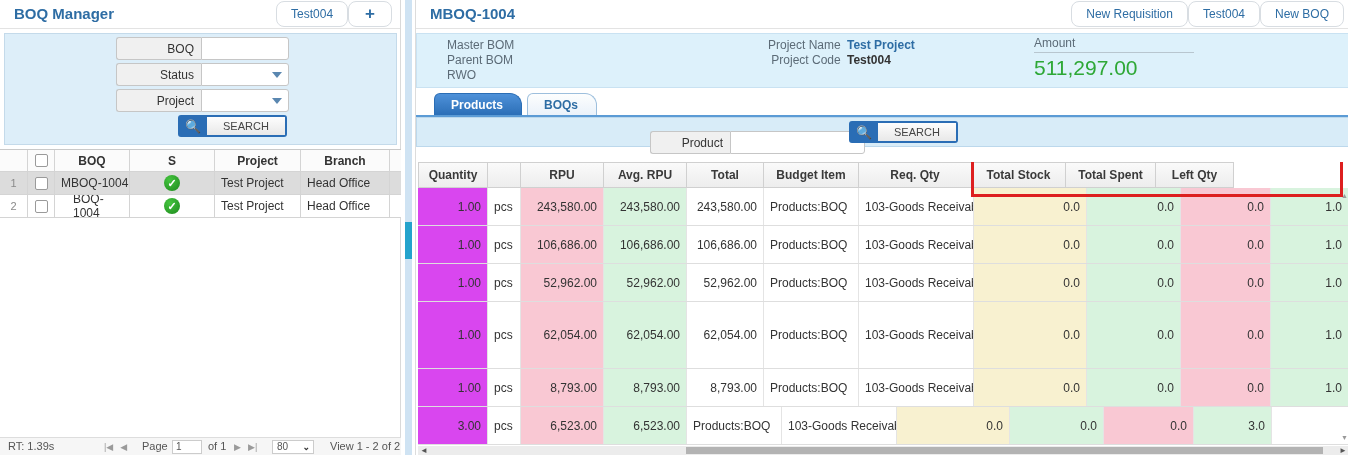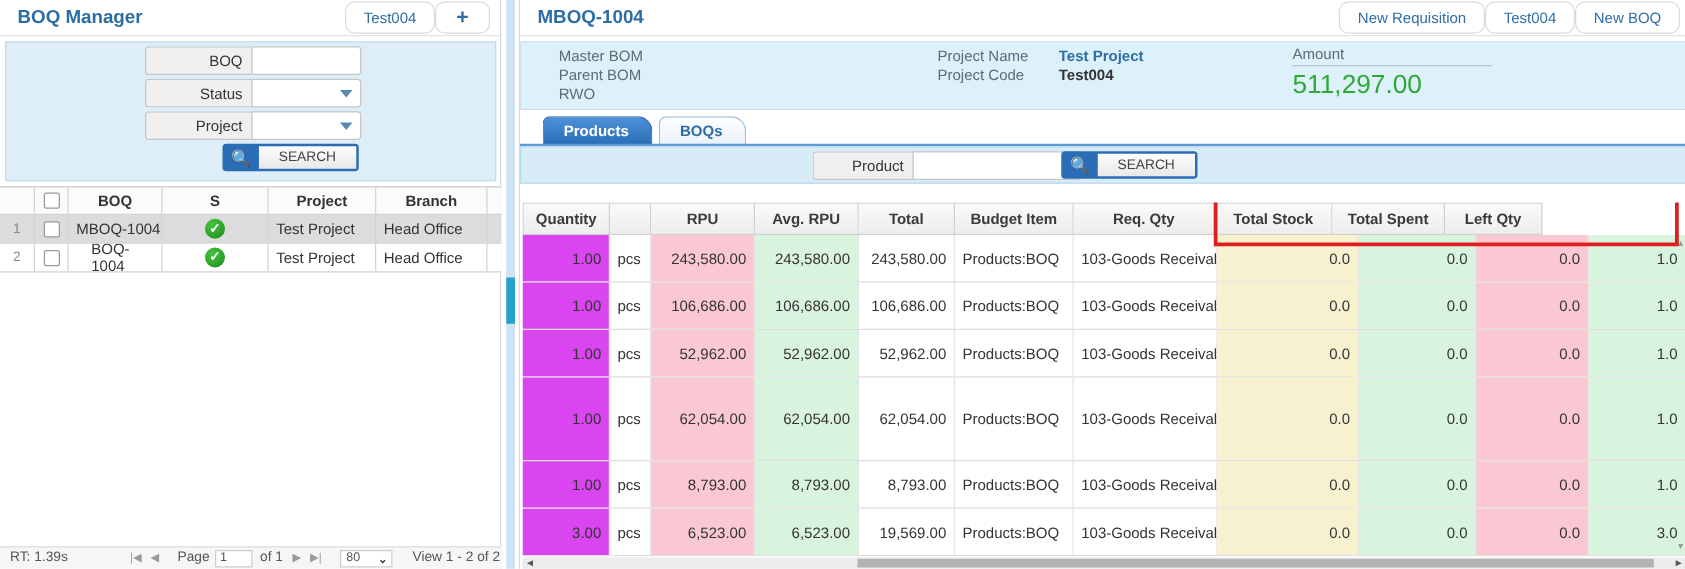--- a/index.html
+++ b/index.html
@@ -59,37 +59,37 @@
 
   
   .panel-right { position:absolute; left:415px; top:0; width:933px; height:455px; background:#fff; border-left:1px solid #dcdcdc; }
   .rp-header { position:absolute; left:0; top:0; width:100%; height:29px; border-bottom:1px solid #e3e3e3; background:#fff; }
   .rp-title { position:absolute; left:14px; top:5px; font-size:15px; font-weight:bold; color:#2e6da4; }
   .rp-btns { position:absolute; right:4px; top:1px; display:flex; height:26px; }
 
   .infobar { position:absolute; left:0px; top:33px; width:933px; height:55px; background:#ddf1fb; border:1px solid #c9e2f2; }
   .ib-label { color:#5c6b77; font-size:12px; line-height:15px; }
   .ib-left { position:absolute; left:30px; top:4px; }
-  .ib-mid-l { position:absolute; left:333px; top:4px; text-align:left; }
+  .ib-mid-l { position:absolute; left:351px; top:4px; text-align:right; }
   .ib-mid-v { position:absolute; left:430px; top:4px; font-weight:bold; }
   .ib-mid-v .pn { color:#2e6da4; line-height:15px; }
   .ib-mid-v .pc { color:#333; line-height:15px; }
   .ib-amt { position:absolute; left:617px; top:2px; width:160px; }
   .ib-amt .al { color:#5c6b77; border-bottom:1px solid #b8c6cf; padding-bottom:2px; }
   .ib-amt .av { color:#2ea836; font-size:21px; margin-top:3px; }
 
   .tabs { position:absolute; left:18px; top:93px; display:flex; }
   .tab { height:23px; line-height:22px; padding:0 18px 0 16px; font-weight:bold; font-size:12px; cursor:pointer;
     border:1px solid #9dbfdd; border-bottom:none; border-radius:6px 12px 0 0; margin-right:5px; }
   .tab.active { background:linear-gradient(#4e91d9,#2a6db5); color:#fff; border-color:#2a6db5; }
   .tab.inactive { background:linear-gradient(#fdfefe,#e9f1fa); color:#2e6da4; }
   .tabline { position:absolute; left:0; top:115px; width:933px; height:2px; background:#5b9bd5; }
 
   .toolbar { position:absolute; left:0px; top:117px; width:933px; height:30px; background:#d8ecf8; border:1px solid #bcd8ec; }
-  .toolbar .frow { top:3px; left:233px; }
+  .toolbar .frow { top:13px; left:233px; }
   .toolbar .flabel { width:80px; }
   .toolbar .ffield { width:135px; }
   .toolbar .searchbtn { top:3px; left:432px; }
 
   
   .mt { position:absolute; left:2px; top:162px; width:931px; height:283px; overflow:hidden; }
   .mt-hrow { display:flex; height:26px; }
   .mt-h { background:linear-gradient(#fafafa,#ededed); border:1px solid #d0d0d0; border-left:none; font-weight:bold;
     display:flex; align-items:center; justify-content:center; color:#3a3a3a; }
   .mt-h:first-child { border-left:1px solid #d0d0d0; }
@@ -331,21 +331,20 @@
           <div class="mt-c bg-yel al-r" style="width: 113px;">0.0</div>
           <div class="mt-c bg-green al-r" style="width: 94px;">0.0</div>
           <div class="mt-c bg-pink al-r" style="width: 90px;">0.0</div>
           <div class="mt-c bg-green al-r" style="width: 78px;">1.0</div>
         </div>
         <div class="mt-row">
           <div class="mt-c bg-cyan al-r" style="width: 70px;">3.00</div>
           <div class="mt-c " style="width: 33px;">pcs</div>
           <div class="mt-c bg-pink al-r" style="width: 83px;">6,523.00</div>
           <div class="mt-c bg-green al-r" style="width: 83px;">6,523.00</div>
-          <div class="mt-c al-r" style="width: 77px;">19,569.00</div>
           <div class="mt-c " style="width: 95px;">Products:BOQ</div>
           <div class="mt-c " style="width: 115px;">103-Goods Receivable</div>
           <div class="mt-c bg-yel al-r" style="width: 113px;">0.0</div>
           <div class="mt-c bg-green al-r" style="width: 94px;">0.0</div>
           <div class="mt-c bg-pink al-r" style="width: 90px;">0.0</div>
           <div class="mt-c bg-green al-r" style="width: 78px;">3.0</div>
         </div>
       </div>
     <div class="redbox"></div>
     <span class="tinyarrow" style="top:30px;">▲</span>

